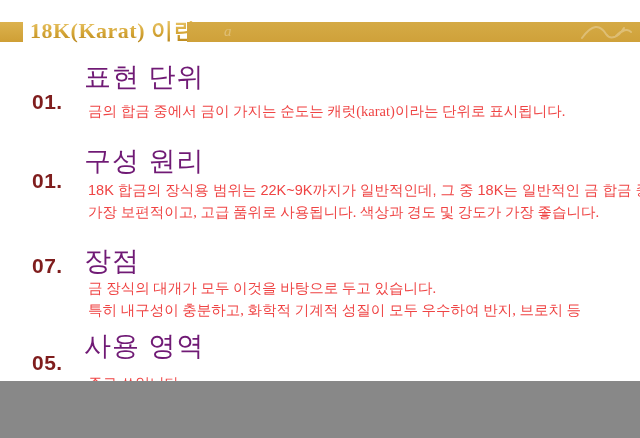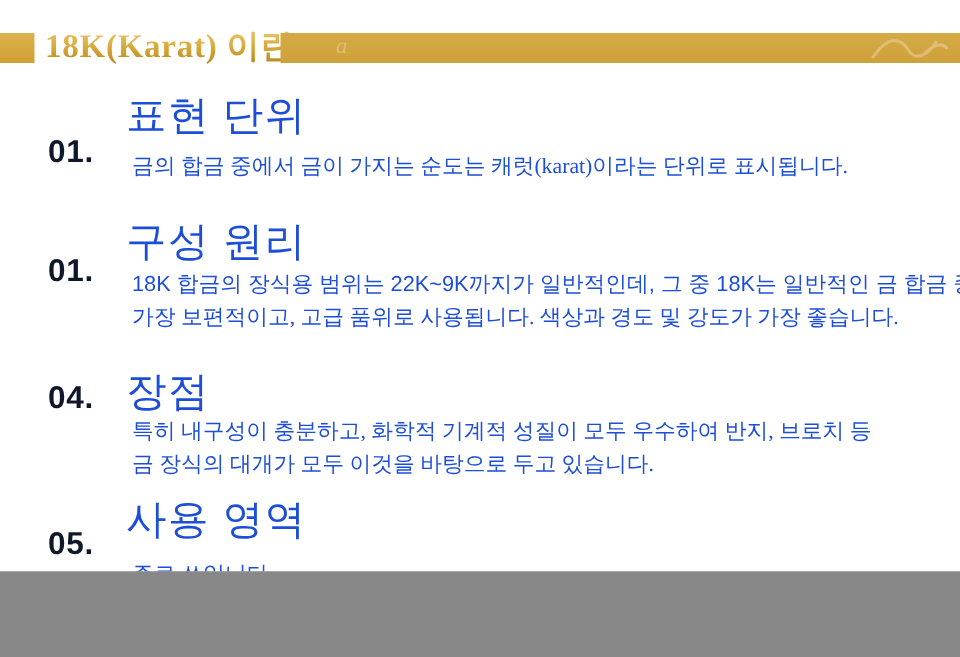--- a/index.html
+++ b/index.html
@@ -31,30 +31,30 @@
   .wm-letter{
     position:absolute;left:37px;top:1px;
     font-family:"Liberation Serif","DejaVu Serif",serif;
     font-size:15px;color:rgba(255,255,255,0.28);font-style:italic;
   }
   .wm-swirl{position:absolute;right:8px;top:0;opacity:0.28;}
   
   .num{
     position:absolute;left:32px;
     font-weight:700;font-size:21px;line-height:22px;
-    color:#0f172a;letter-spacing:0.5px;
+    color:#7f1d1d;letter-spacing:0.5px;
   }
   .heading{
     position:absolute;left:84px;margin:0;
     font-weight:300;font-size:27px;line-height:30px;
-    color:#1d4ed8;letter-spacing:1px;white-space:nowrap;
+    color:#701a75;letter-spacing:1px;white-space:nowrap;
   }
   .body{
     position:absolute;left:88px;
-    font-size:14.5px;line-height:22px;color:#1d4ed8;
+    font-size:14.5px;line-height:22px;color:#ef4444;
     white-space:nowrap;
   }
   .body .line{display:block;}
   .serif{font-family:"Liberation Serif","DejaVu Serif",serif;}
   .sans{font-family:"Liberation Sans","DejaVu Sans",sans-serif;}
   
   #num-1{top:91px}  #head-1{top:62px}  #body-1{top:100px}
   #num-2{top:170px} #head-2{top:146px} #body-2{top:179px}
   #num-3{top:255px} #head-3{top:246px} #body-3{top:277px}
   #num-4{top:352px} #head-4{top:331px} #body-4{top:372px}
@@ -84,25 +84,25 @@
   <section>
     <div class="num" id="num-2">01.</div>
     <h2 class="heading" id="head-2">구성 원리</h2>
     <div class="body" id="body-2">
       <span class="line sans">18K 합금의 장식용 범위는 22K~9K까지가 일반적인데, 그 중 18K는 일반적인 금 합금 중</span>
       <span class="line serif">가장 보편적이고, 고급 품위로 사용됩니다.  색상과 경도 및 강도가 가장 좋습니다.</span>
     </div>
   </section>
 
   <section>
-    <div class="num" id="num-3">04.</div>
+    <div class="num" id="num-3">07.</div>
     <h2 class="heading" id="head-3">장점</h2>
     <div class="body" id="body-3">
+      <span class="line serif">금 장식의 대개가 모두 이것을 바탕으로 두고 있습니다.</span>
       <span class="line serif">특히 내구성이 충분하고, 화학적 기계적 성질이 모두 우수하여 반지, 브로치 등</span>
-      <span class="line serif">금 장식의 대개가 모두 이것을 바탕으로 두고 있습니다.</span>
     </div>
   </section>
 
   <section>
     <div class="num" id="num-4">05.</div>
     <h2 class="heading" id="head-4">사용 영역</h2>
     <div class="body" id="body-4">
       <span class="line sans">주로 쓰입니다</span>
     </div>
   </section>

